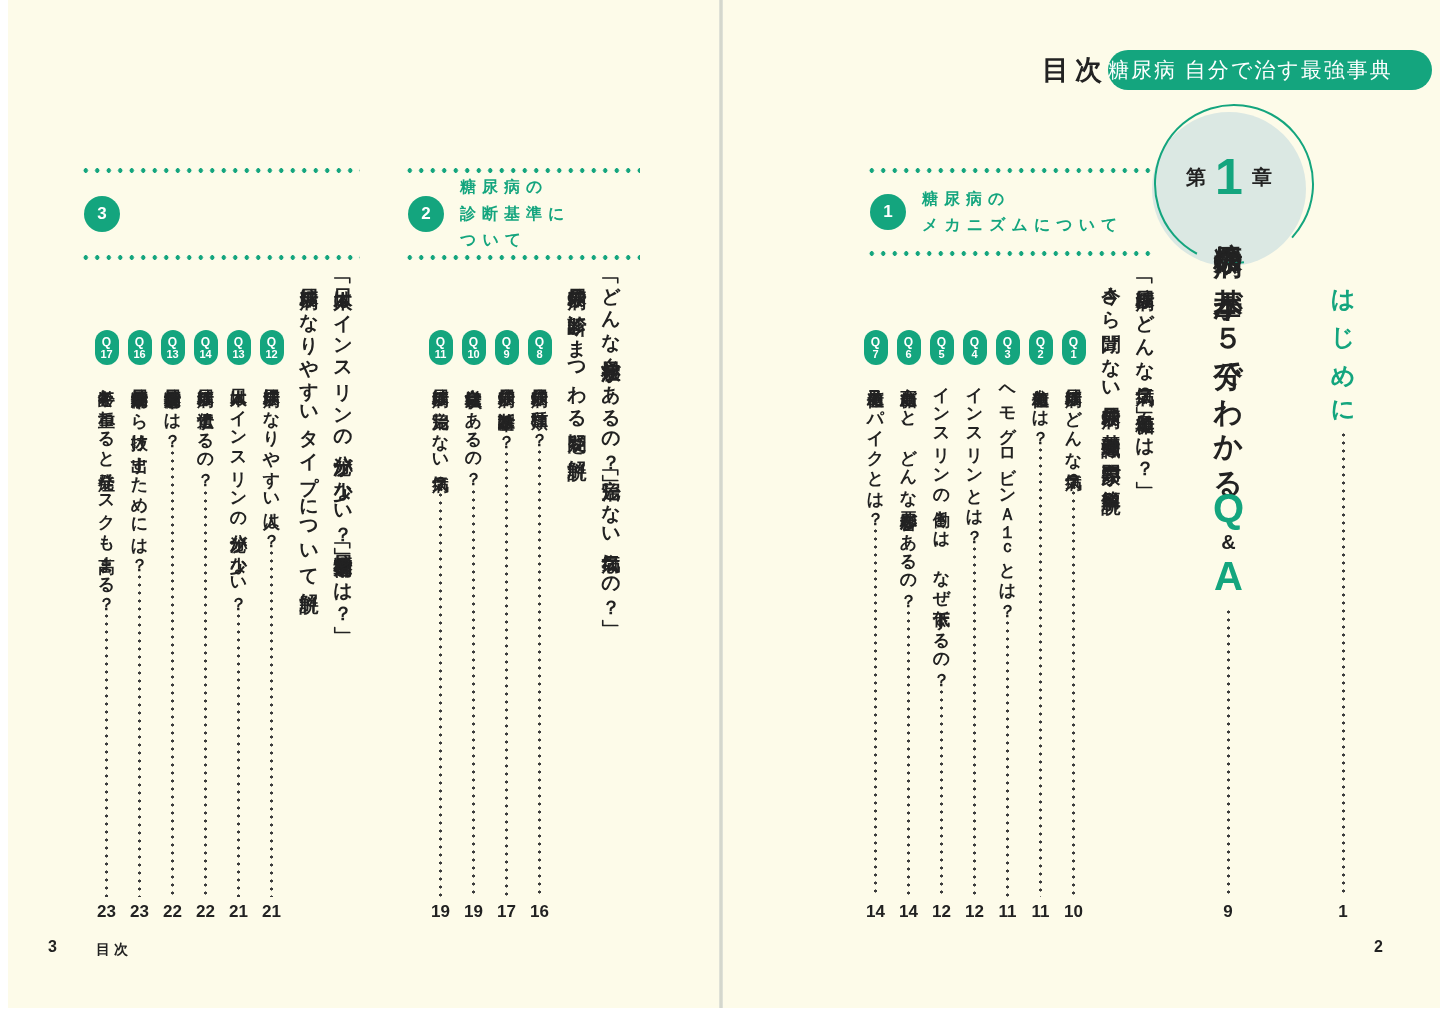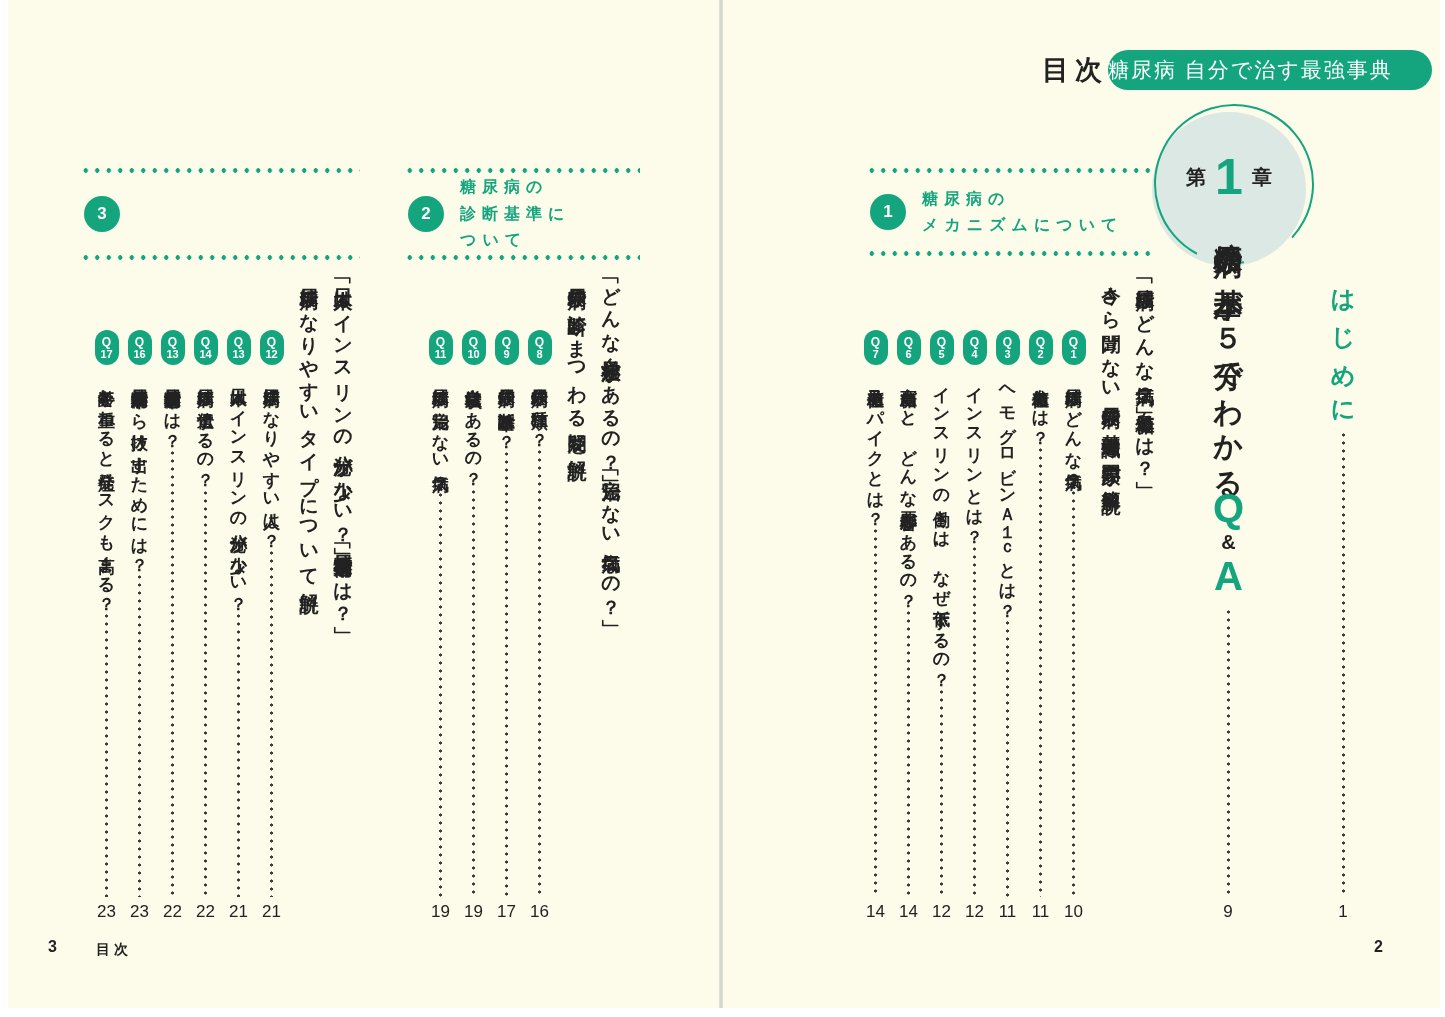--- a/index.html
+++ b/index.html
@@ -54,21 +54,21 @@
   }
   .vtext{
     writing-mode:vertical-rl;white-space:nowrap;color:var(--ink);
   }
   .leader{
     flex:1 1 0;min-height:14px;width:3px;margin:9px 0 5px;
     background-image:radial-gradient(circle,#3c3c3c 1.4px,transparent 1.7px);
     background-size:3px 8px;background-repeat:repeat-y;background-position:center top;
   }
   .pnum{
-    height:22px;font-size:17px;font-weight:400;color:var(--ink);
+    height:22px;font-size:17px;font-weight:700;color:var(--ink);
     writing-mode:horizontal-tb;
   }
   .chapter-title-col{left:1200px;top:220px;width:56px;height:704px;}
   .chapter-title-col .vtext{font-size:29px;font-weight:700;letter-spacing:3px;}
   .chapter-title-col .acc{color:var(--green);font-size:40px;text-orientation:upright;letter-spacing:1px;}
   .chapter-title-col .amp{color:var(--ink);font-size:20px;text-orientation:upright;letter-spacing:1px;}
   .intro-col{left:1322px;top:272px;width:42px;height:652px;}
   .intro-col .vtext{font-size:24px;font-weight:700;letter-spacing:10px;color:var(--green);}
   
   .sec-head{position:absolute;}

